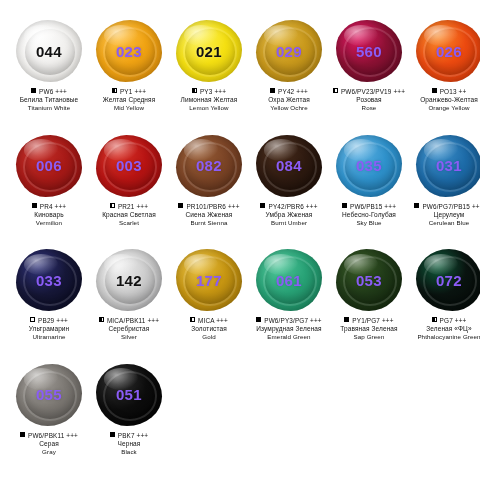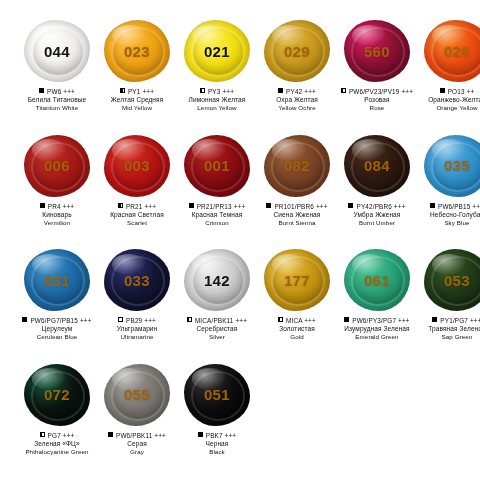--- a/index.html
+++ b/index.html
@@ -12,21 +12,21 @@
     height: 480px;
     overflow: hidden;
     font-family: "Liberation Sans", "DejaVu Sans", sans-serif;
     -webkit-font-smoothing: antialiased;
   }
 
   #swatch-grid {
     width: 405px;
     height: 480px;
     box-sizing: border-box;
-    padding: 16px 6px 6px 17px;
+    padding: 16px 6px 6px 9px;
     display: grid;
     grid-template-columns: repeat(6, 1fr);
     grid-template-rows: repeat(4, 1fr);
     column-gap: 0px;
     row-gap: 0px;
   }
 
   .swatch-cell {
     display: flex;
     flex-direction: column;
@@ -95,21 +95,21 @@
     position: relative;
     z-index: 3;
     font-size: 15px;
     font-weight: bold;
     letter-spacing: 0.4px;
     line-height: 1;
     text-shadow: 0 0 3px rgba(0,0,0,0.18);
     pointer-events: none;
   }
   .blob-code.dark  { color: #111111; text-shadow: 0 0 3px rgba(255,255,255,0.35); }
-  .blob-code.light { color: #a16207; text-align: center; }
+  .blob-code.light { color: #8b5cf6; text-align: center; }
 
   
   .label-block {
     text-align: center;
     width: 80px;
     color: #1a1a1a;
   }
   .pigment-row {
     display: flex;
     align-items: center;
@@ -270,34 +270,20 @@
         <div class="pigment-row">
           <span class="marker half"></span>
           <span class="pigment-code">PR21 +++</span>
         </div>
         <div class="name-ru">Красная Светлая</div>
         <div class="name-en">Scarlet</div>
       </div>
     </div>
     <div class="swatch-cell">
       <div class="blob-wrap">
-        <div class="blob v4" style="background: radial-gradient(at 32% 26%, rgb(181, 32, 31) 0%, rgb(141, 13, 19) 46%, rgb(102, 6, 12) 100%);"></div>
-        <span class="blob-code light">001</span>
-      </div>
-      <div class="label-block">
-        <div class="pigment-row">
-          <span class="marker filled"></span>
-          <span class="pigment-code">PR21/PR13 +++</span>
-        </div>
-        <div class="name-ru">Красная Темная</div>
-        <div class="name-en">Crimson</div>
-      </div>
-    </div>
-    <div class="swatch-cell">
-      <div class="blob-wrap">
         <div class="blob v5" style="background: radial-gradient(at 32% 26%, rgb(154, 95, 56) 0%, rgb(123, 68, 38) 46%, rgb(92, 48, 25) 100%);"></div>
         <span class="blob-code light">082</span>
       </div>
       <div class="label-block">
         <div class="pigment-row">
           <span class="marker filled"></span>
           <span class="pigment-code">PR101/PBR6 +++</span>
         </div>
         <div class="name-ru">Сиена Жженая</div>
         <div class="name-en">Burnt Sienna</div>

